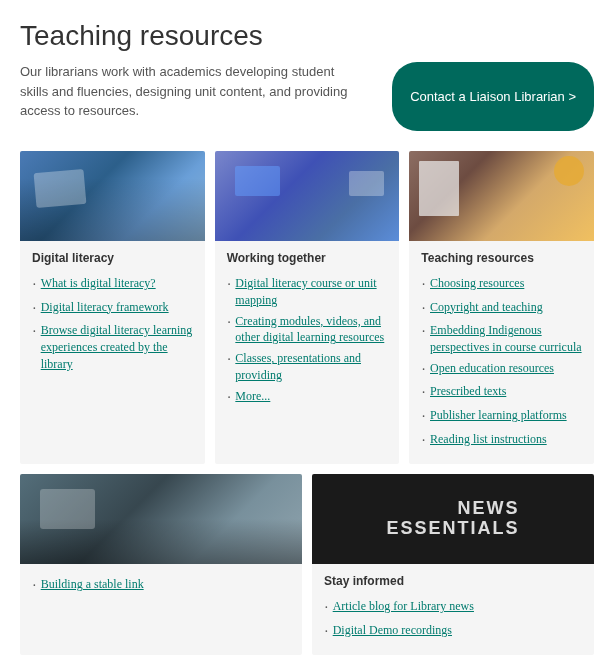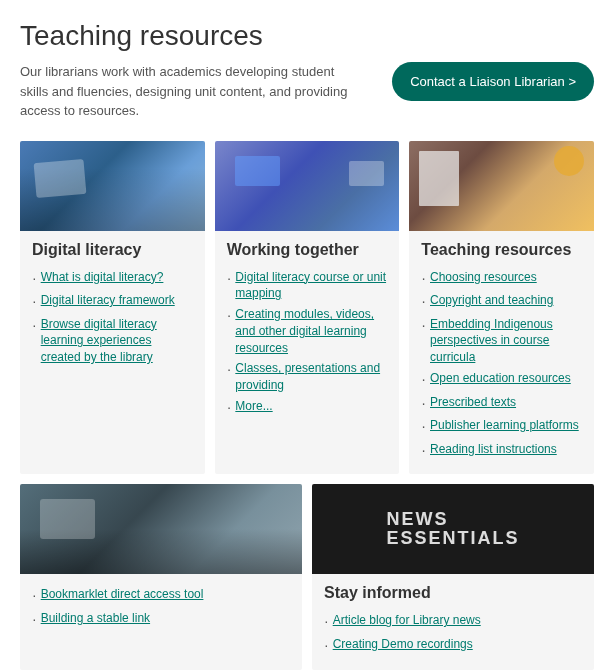--- a/index.html
+++ b/index.html
@@ -39,21 +39,21 @@
       flex-direction: column;
       gap: 8px;
       min-width: 200px;
     }
 
     .cta-button {
       background: #00695c;
       color: #fff;
       border: none;
       border-radius: 25px;
-      padding: 12px 18px;
+      padding: 27px 18px;
       font-size: 13px;
       cursor: pointer;
       text-align: center;
       white-space: nowrap;
       display: block;
     }
 
     .grid-3 {
       display: grid;
       grid-template-columns: 1fr 1fr 1fr;
@@ -175,40 +175,41 @@
       position: relative;
       overflow: hidden;
       display: flex;
       align-items: center;
       justify-content: center;
     }
     .img-news-text {
       color: rgba(255,255,255,0.85);
       font-size: 18px;
       font-weight: bold;
-      text-align: left;
+      text-align: right;
       line-height: 1.1;
       letter-spacing: 2px;
       text-transform: uppercase;
     }
 
     .card-content {
       padding: 10px 12px 12px;
     }
 
     .card-title {
-      font-size: 16px;
+      font-size: 12px;
       font-weight: bold;
       color: #333;
       margin-bottom: 8px;
     }
 
     .card-links {
       list-style: none;
       padding: 0;
+      font-family: Liberation Serif, serif;
     }
 
     .card-links li {
       padding: 2px 0;
       display: flex;
       align-items: flex-start;
       gap: 4px;
     }
 
     .card-links li::before {
@@ -310,40 +311,37 @@
   </div>
 </div>
 
 <div class="grid-2">
 
   <div class="card">
     <div class="img-access"></div>
     <div class="card-content">
       <ul class="card-links">
         <li>
-            <a href="#">Bookmarklet direct access tool</a>
-          </li>
-        <li>
             <a href="#">Building a stable link</a>
           </li>
 
       </ul>
     </div>
   </div>
 
   <div class="card">
     <div class="img-news">
       <div class="img-news-text">NEWS<br>ESSENTIALS</div>
     </div>
     <div class="card-content">
       <div class="card-title">Stay informed</div>
       <ul class="card-links">
         <li>
             <a href="#">Article blog for Library news</a>
           </li>
         <li>
-            <a href="#">Creating Demo recordings</a>
+            <a href="#">Digital Demo recordings</a>
           </li>
 
       </ul>
     </div>
   </div>
 </div>
 
 </body></html>

